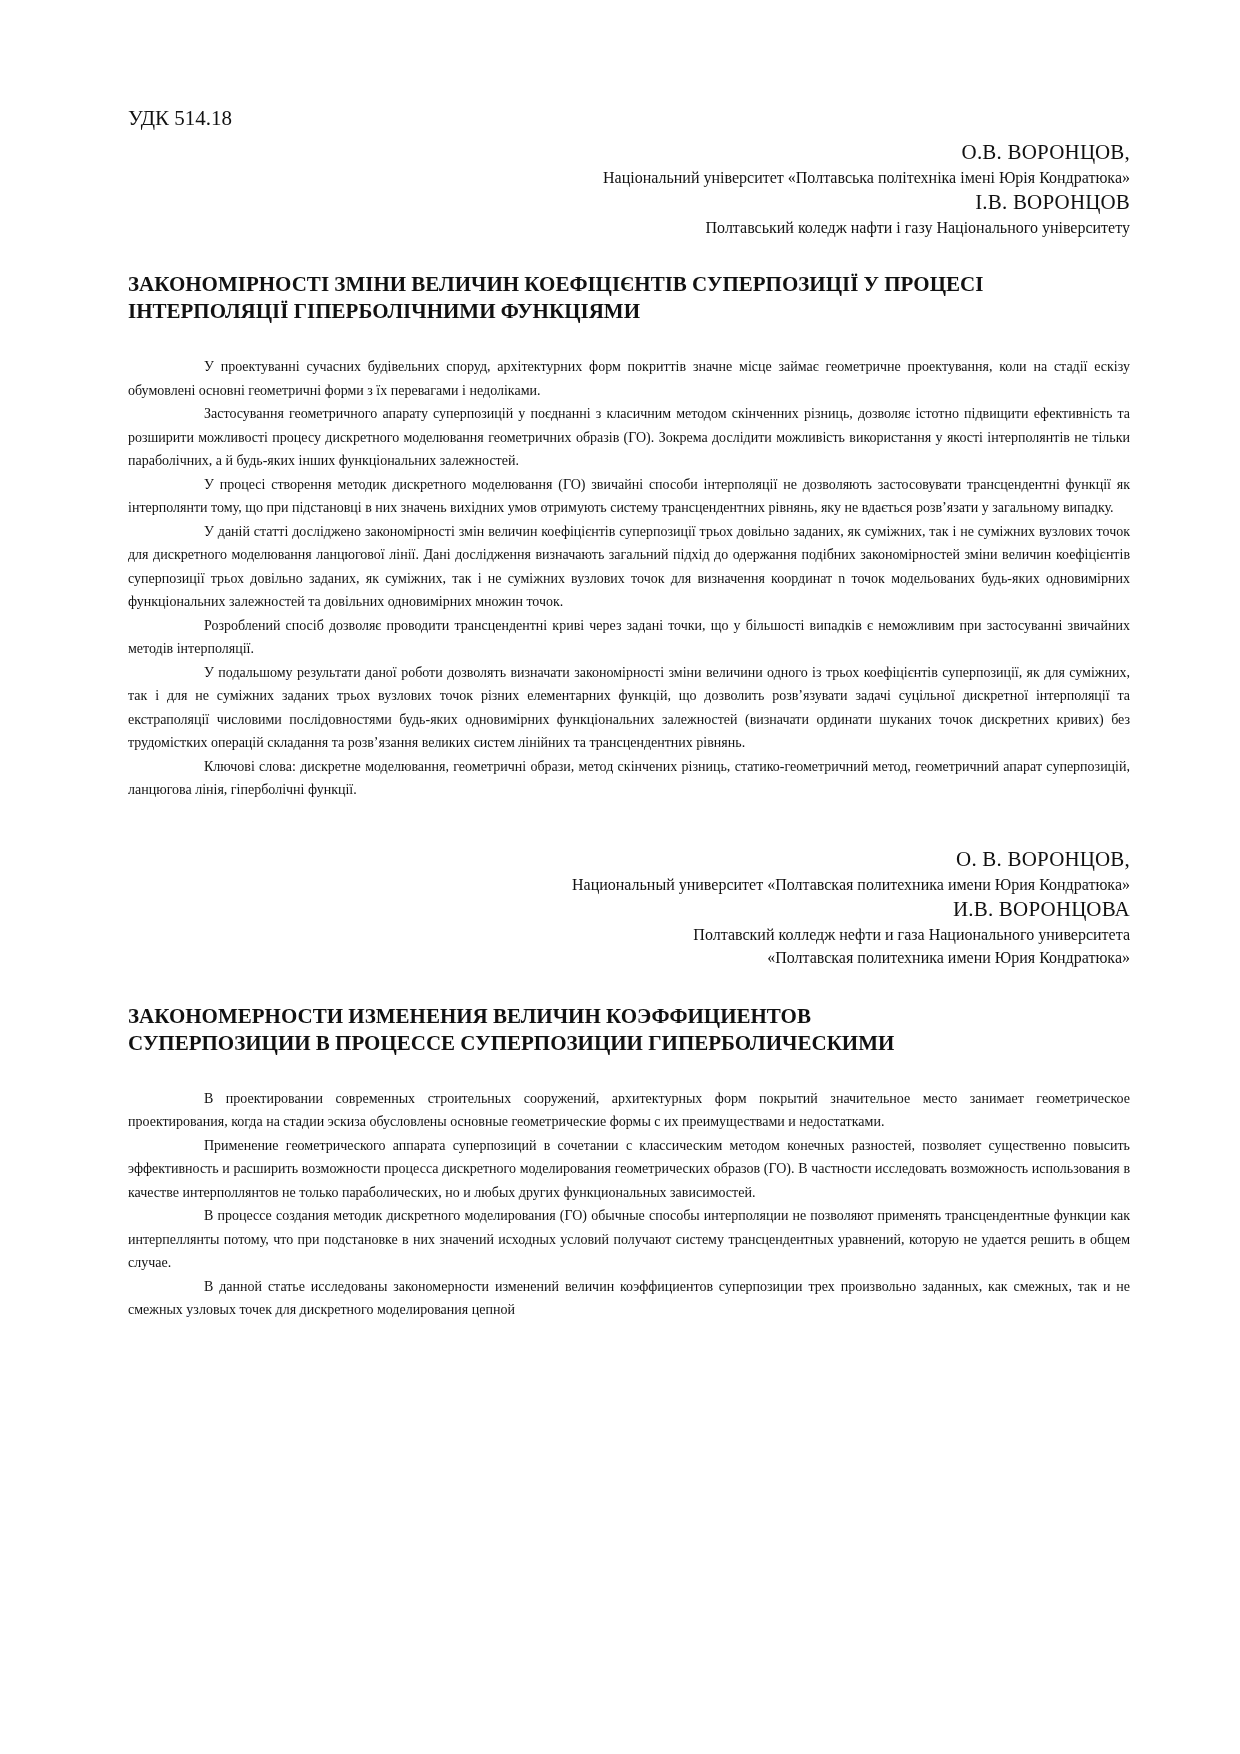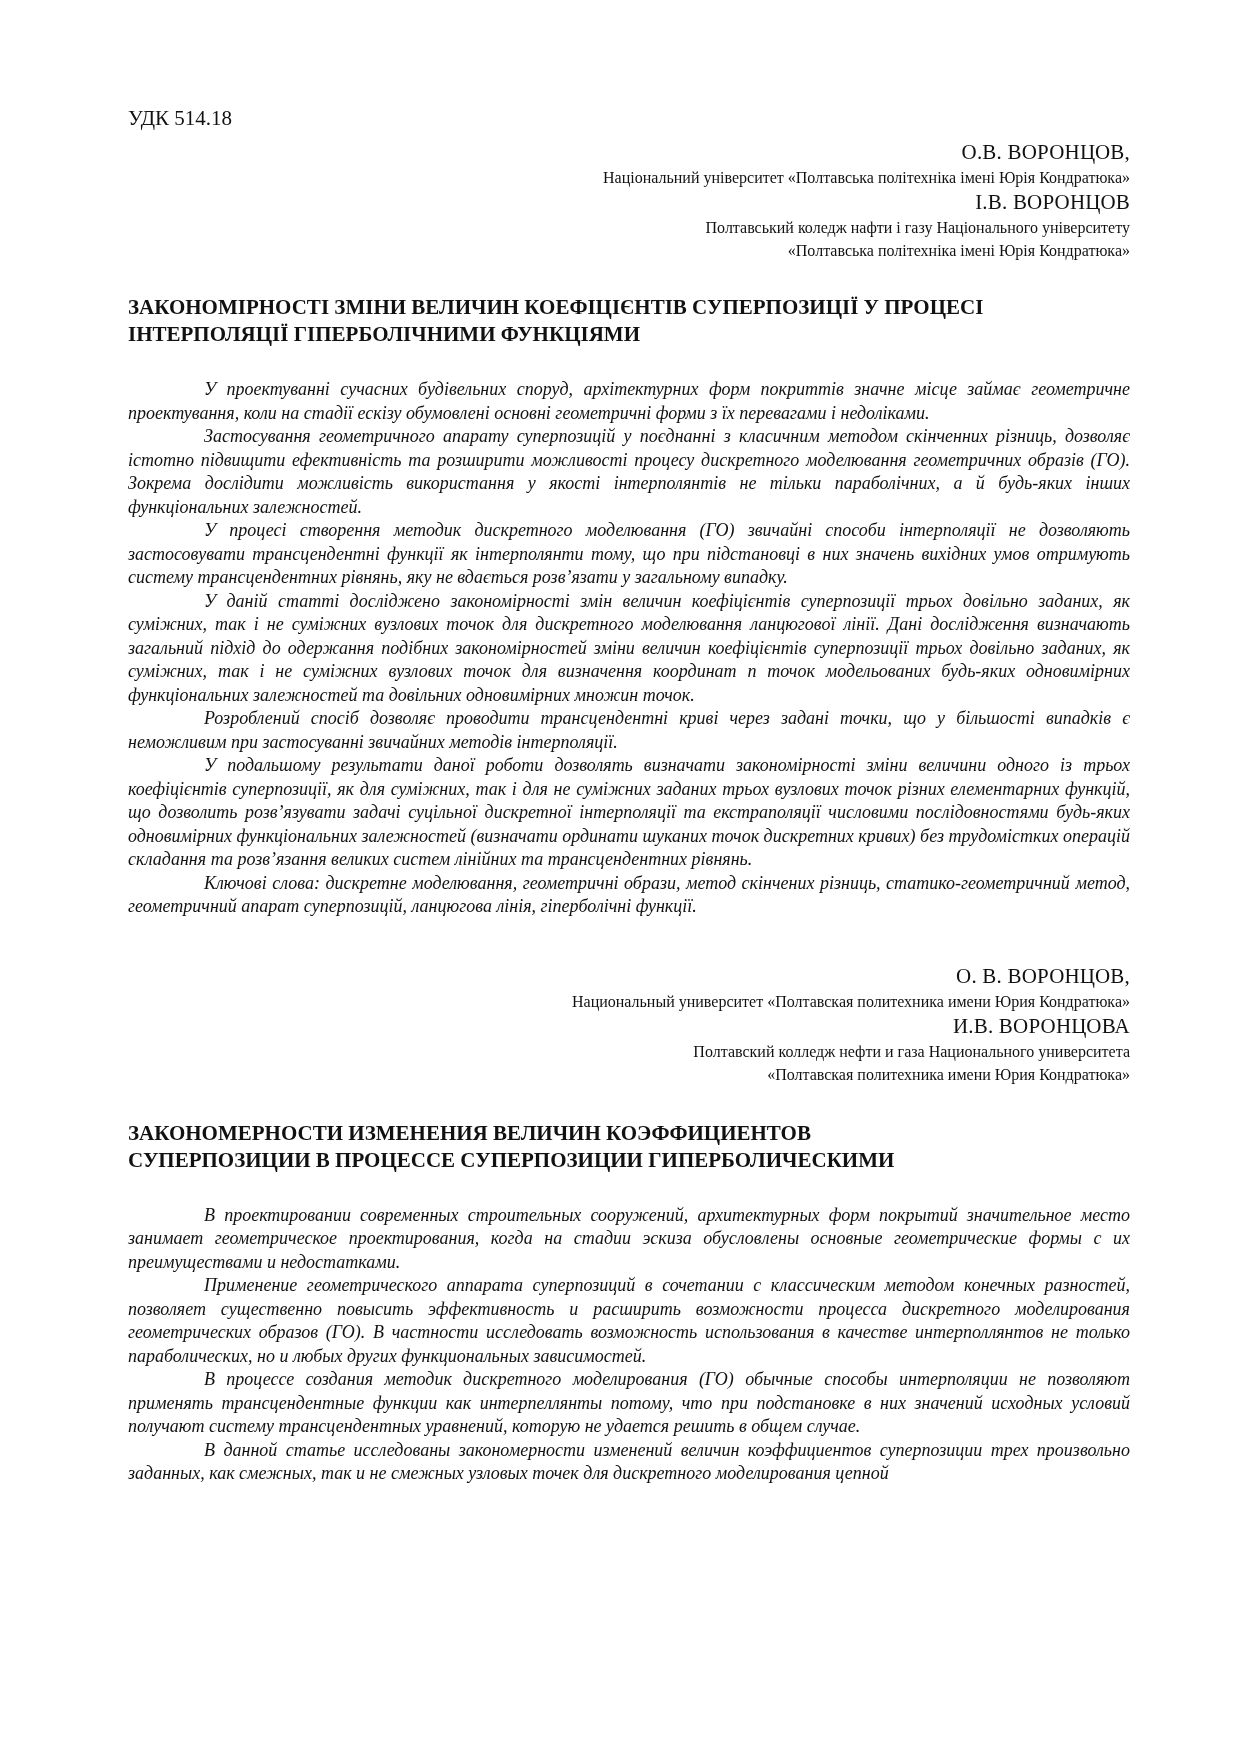--- a/index.html
+++ b/index.html
@@ -3,38 +3,37 @@
 <meta charset="utf-8">
 <style>
   html, body { margin: 0; padding: 0; background: #ffffff; }
   body { width: 1240px; height: 1754px; position: relative; overflow: hidden; color: #111; }
   .page { position: absolute; left: 128px; top: 105px; width: 1002px; font-family: "Liberation Serif", serif; }
   .udk { font-size: 21px; margin: 0 0 8px 0; line-height: 26px; }
   .authors { text-align: right; }
   .author-name { font-size: 21px; line-height: 27px; letter-spacing: 0.2px; }
   .affil { font-size: 16px; line-height: 23px; }
   .title { text-align: left; font-weight: bold; font-size: 21px; line-height: 27px; margin: 32px 0 30px 0; }
-  .abstract { font-style: italic; font-size: 18px; line-height: 23.5px; text-align: justify; }
+  .abstract { font-size: 14px; line-height: 23.5px; text-align: justify; }
   .abstract p { margin: 0; text-indent: 76px; }
   .block-gap { height: 44px; }
   .authors2 { margin-top: 0; }
   .title2 { margin: 34px 0 30px 0; }
 </style>
 </head>
 <body>
 
 <div class="page">
   <div class="udk">УДК 514.18</div>
 
   <div class="authors">
     <div class="author-name">О.В. ВОРОНЦОВ,</div>
     <div class="affil">Національний університет «Полтавська політехніка імені Юрія Кондратюка»</div>
     <div class="author-name">І.В. ВОРОНЦОВ</div>
     <div class="affil">Полтавський коледж нафти і газу Національного університету</div>
-    <div class="affil">«Полтавська політехніка імені Юрія Кондратюка»</div>
   </div>
 
   <div class="title">
     <div>ЗАКОНОМІРНОСТІ ЗМІНИ ВЕЛИЧИН КОЕФІЦІЄНТІВ СУПЕРПОЗИЦІЇ У ПРОЦЕСІ</div>
     <div>ІНТЕРПОЛЯЦІЇ ГІПЕРБОЛІЧНИМИ ФУНКЦІЯМИ</div>
   </div>
 
   <div class="abstract">
     <p>У проектуванні сучасних будівельних споруд, архітектурних форм покриттів значне місце займає геометричне проектування, коли на стадії ескізу обумовлені основні геометричні форми з їх перевагами і недоліками.</p>
     <p>Застосування геометричного апарату суперпозицій у поєднанні з класичним методом скінченних різниць, дозволяє істотно підвищити ефективність та розширити можливості процесу дискретного моделювання геометричних образів (ГО). Зокрема дослідити можливість використання у якості інтерполянтів не тільки параболічних, а й будь-яких інших функціональних залежностей.</p>

